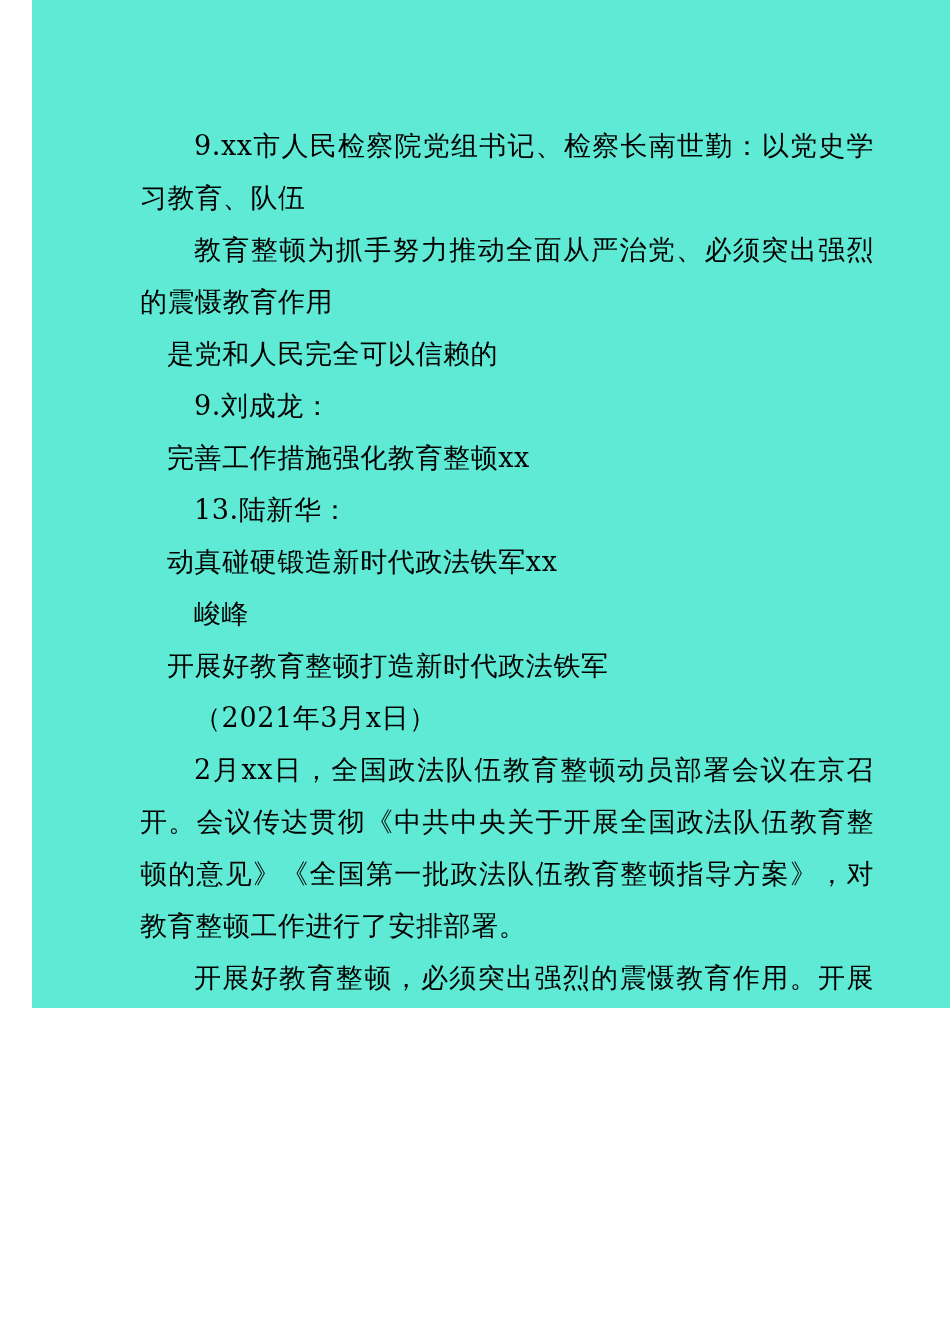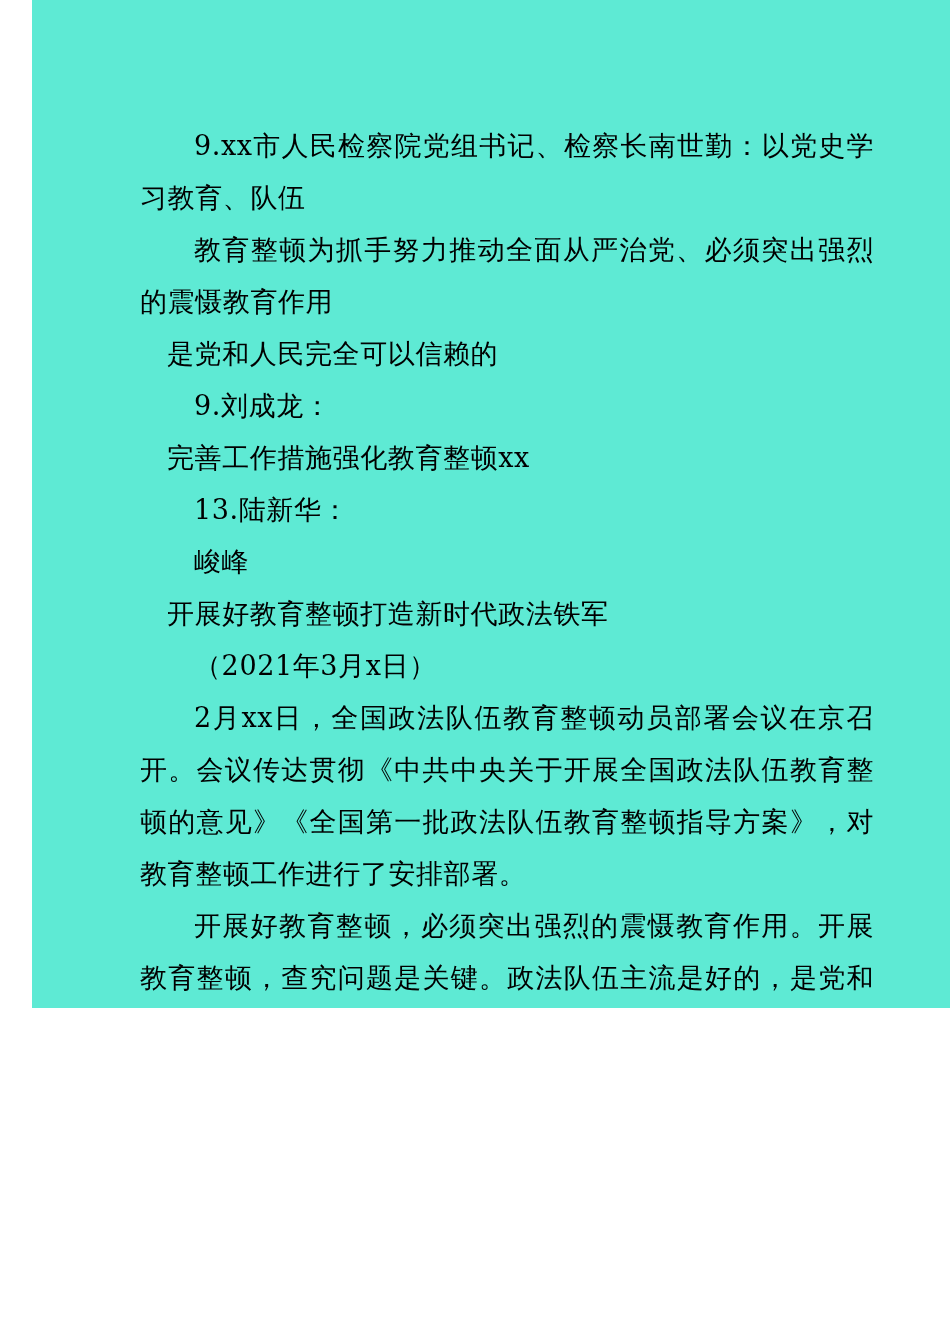--- a/index.html
+++ b/index.html
@@ -46,19 +46,20 @@
 <body>
 
 <div class="page">
   <div class="content">
     <p class="para indent">9.xx市人民检察院党组书记、检察长南世勤：以党史学习教育、队伍</p>
     <p class="para indent">教育整顿为抓手努力推动全面从严治党、必须突出强烈的震慑教育作用</p>
     <p class="para small-indent">是党和人民完全可以信赖的</p>
     <p class="para indent">9.刘成龙：</p>
     <p class="para small-indent">完善工作措施强化教育整顿xx</p>
     <p class="para indent">13.陆新华：</p>
+    <p class="para small-indent">动真碰硬锻造新时代政法铁军xx</p>
     <p class="para indent">峻峰</p>
     <p class="para small-indent">开展好教育整顿打造新时代政法铁军</p>
     <p class="para indent">（2021年3月x日）</p>
     <p class="para indent">2月xx日，全国政法队伍教育整顿动员部署会议在京召开。会议传达贯彻《中共中央关于开展全国政法队伍教育整顿的意见》《全国第一批政法队伍教育整顿指导方案》，对教育整顿工作进行了安排部署。</p>
     <p class="para indent">开展好教育整顿，必须突出强烈的震慑教育作用。开展教育整顿，查究问题是关键。政法队伍主流是好的，是党和人民完全可以信赖的，但也存在一些突出问题，必须加以整顿解决。开展教育整顿，首要问题是清除害群之马。清除害群之马，必</p>
   </div>
 </div>
 
 </body></html>

